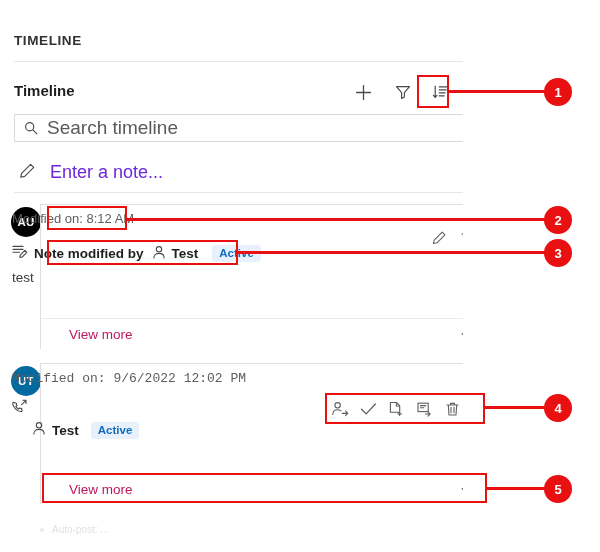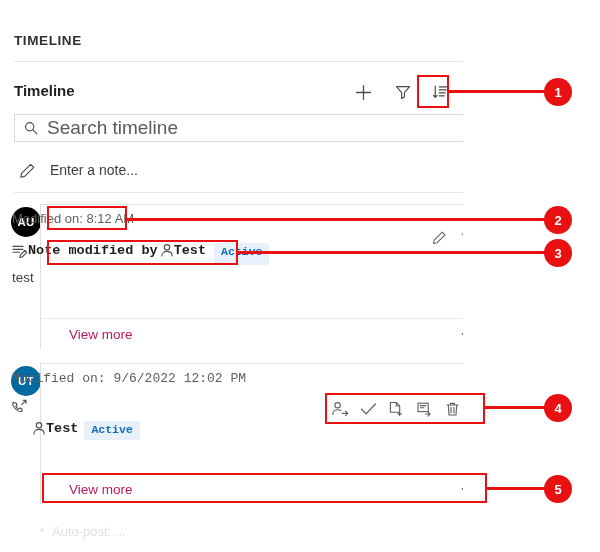--- a/index.html
+++ b/index.html
@@ -116,22 +116,22 @@
     left: 14px;
     top: 158px;
     width: 477px;
     height: 30px;
   }
   #note-pencil { position: absolute; left: 4px; top: 4px; }
   #note-placeholder {
     position: absolute;
     left: 36px;
     top: 4px;
-    font-size: 14px;
-    color: #404040;
+    font-size: 18px;
+    color: #6d28d9;
     text-align: center;
   }
   #note-attach { position: absolute; left: 456px; top: 2px; cursor: pointer; }
 
   
   .card {
     position: absolute;
     left: 40px;
     width: 450px;
     background: #ffffff;
@@ -161,21 +161,22 @@
   .card-modified {
     position: absolute;
     left: 12px;
     font-size: 13px;
     color: #605e5c;
   }
   .card-title-row {
     position: absolute;
     left: 11px;
     display: flex;
-    font-family: Liberation Mono, monospace;
+    align-items: center;
+    gap: 6px;
   }
   .card-title {
     font-size: 13.5px;
     font-weight: 700;
     color: #201f1e;
   }
   .person-name {
     font-size: 13.5px;
     font-weight: 700;
     color: #201f1e;
@@ -228,21 +229,21 @@
     align-items: center;
     justify-content: center;
     cursor: pointer;
   }
 
   
   #faded-row {
     position: absolute;
     left: 52px;
     top: 524px;
-    font-size: 13px;
+    font-size: 10px;
     color: #bdbbb9;
     opacity: 0.45;
     white-space: nowrap;
   }
   #faded-bullet {
     position: absolute;
     left: 40px;
     top: 528px;
     width: 4px;
     height: 4px;

